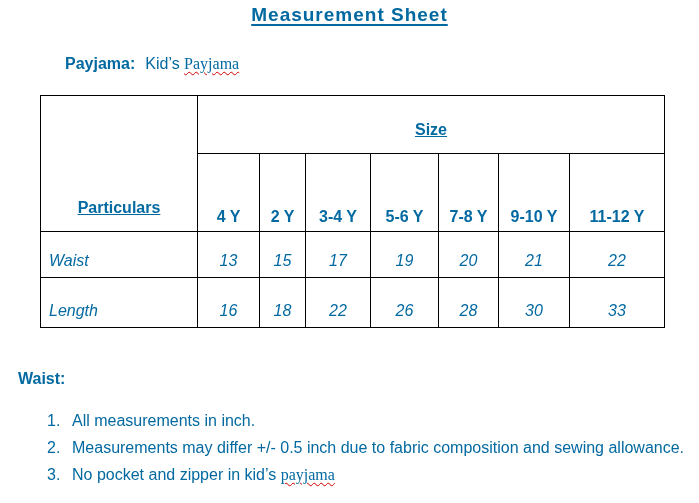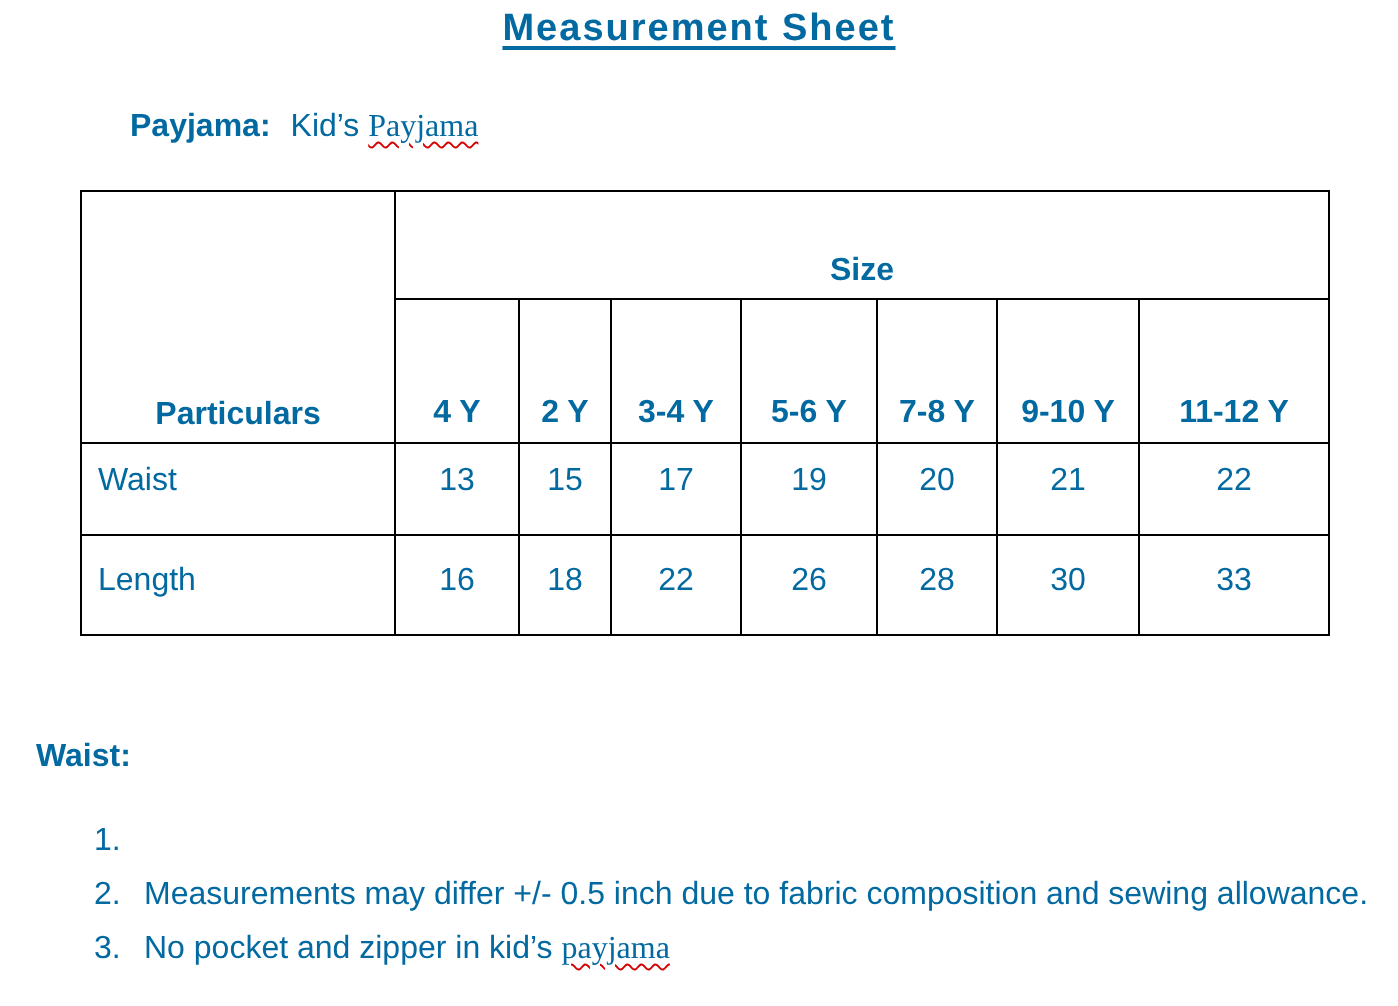--- a/index.html
+++ b/index.html
@@ -58,22 +58,22 @@
     vertical-align: bottom;
     padding: 0 0 5px 0;
     text-align: center;
     overflow: hidden;
   }
   .size-table td.hdr { font-weight: bold; }
   .size-table td.row-label {
     text-align: left;
     padding-left: 8px;
   }
-  .size-table tr.r-size td { padding-bottom: 4px; }
-  .size-table tr.r-data td { padding-bottom: 17px; }
+  .size-table tr.r-size td { padding-bottom: 14px; text-decoration: underline; }
+  .size-table tr.r-data td { padding-bottom: 7px; font-style: italic; }
   .note-label {
     position: absolute;
     top: 370px;
     left: 18px;
     font-size: 16px;
     font-weight: bold;
   }
   .note-list {
     position: absolute;
     top: 412px;
@@ -147,20 +147,21 @@
       <td>33</td>
     </tr>
   </tbody>
     </table>
 
   <div class="note-label">Waist:</div>
 
   <div class="note-list">
     <div class="note-item">
       <span class="note-num">1.</span>
+      <span>All measurements in inch.</span>
     </div>
     <div class="note-item">
       <span class="note-num">2.</span>
       <span>Measurements may differ +/- 0.5 inch due to fabric composition and sewing allowance.</span>
     </div>
     <div class="note-item">
       <span class="note-num">3.</span>
       <span><span>No pocket and zipper in kid’s </span><span class="misspelled">payjama</span></span>
     </div>
   </div>

